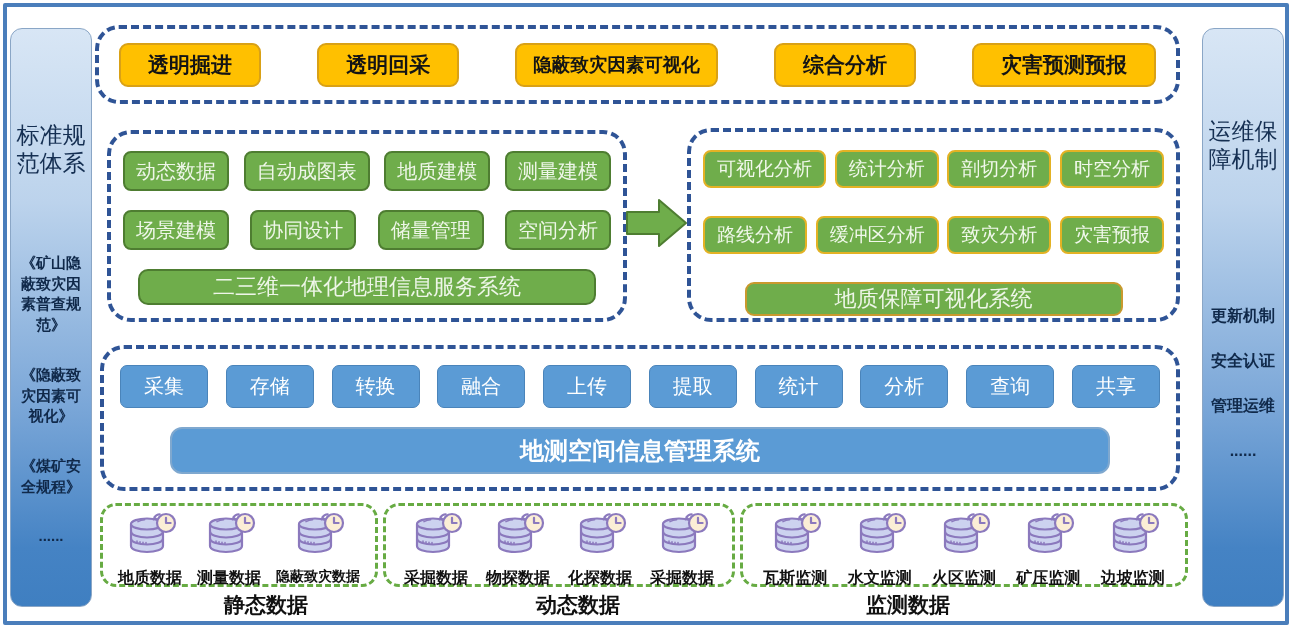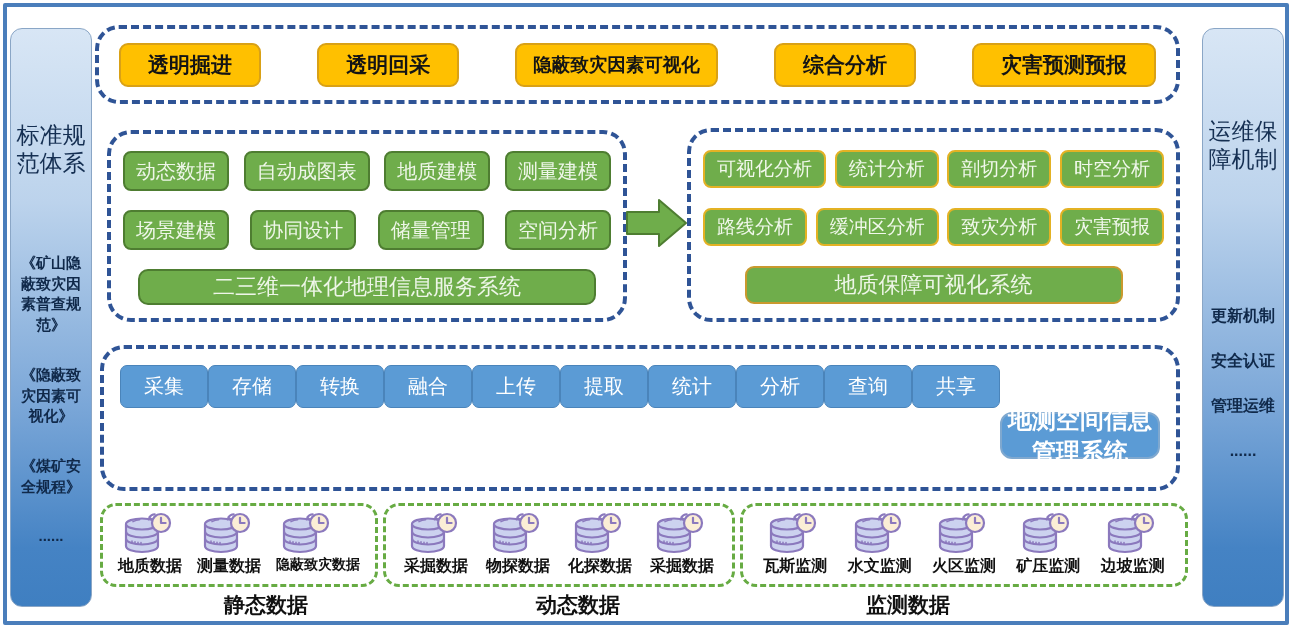--- a/index.html
+++ b/index.html
@@ -42,47 +42,47 @@
   .btn-row{display:flex;justify-content:space-between;align-items:center;}
   .gbtn{height:40px;background:#6fad4b;border:2px solid #4e7d31;border-radius:8px;
     display:flex;align-items:center;justify-content:center;padding:0 11px;
     font-size:20px;font-weight:500;color:#eef6e8;white-space:nowrap;box-sizing:border-box;}
   .gis-title{height:40px;width:458px;align-self:center;background:#6fad4b;border:2.5px solid #4e7d31;
     border-radius:10px;display:flex;align-items:center;justify-content:center;
     font-size:22px;font-weight:500;color:#eef6e8;box-sizing:border-box;}
 
   
   .visual-panel{left:687px;top:128px;width:493px;height:194px;display:flex;flex-direction:column;
-    padding:18px 12px 14px;gap:20px;}
+    padding:18px 12px 14px;gap:28px;}
   .vbtn{height:38px;background:#6fad4b;border:2px solid #e3b224;border-radius:8px;
     display:flex;align-items:center;justify-content:center;padding:0 12px;
     font-size:19px;font-weight:500;color:#f1f8ec;white-space:nowrap;box-sizing:border-box;}
   .visual-title{height:38px;width:378px;align-self:center;background:#6fad4b;border:2.5px solid #c9992e;
     border-radius:9px;display:flex;align-items:center;justify-content:center;
     font-size:22px;font-weight:500;color:#eef6e8;box-sizing:border-box;}
 
   .flow-arrow{position:absolute;left:626px;top:196px;width:62px;height:54px;}
 
   
-  .mgmt-panel{left:100px;top:345px;width:1080px;height:146px;display:flex;flex-direction:row;
+  .mgmt-panel{left:100px;top:345px;width:1080px;height:146px;display:flex;flex-direction:column;
     padding:16px 16px 0;box-sizing:border-box;}
   .mgmt-row{display:flex;justify-content:space-between;}
   .bbtn{width:88px;height:43px;background:#5b9bd5;border:1.5px solid #4a84ba;border-radius:7px;
     display:flex;align-items:center;justify-content:center;
     font-size:20px;font-weight:500;color:#fff;box-sizing:border-box;}
   .mgmt-title{height:47px;width:940px;align-self:center;margin-top:19px;background:#5b9bd5;
     border:2px solid #7fa8cf;border-radius:12px;display:flex;align-items:center;justify-content:center;
     font-size:24px;font-weight:600;color:#fff;box-sizing:border-box;text-align:center;}
 
   
   .db-group{display:flex;justify-content:space-evenly;align-items:flex-start;padding-top:6px;}
   .g-static{left:100px;top:503px;width:278px;height:84px;}
   .g-dynamic{left:383px;top:503px;width:352px;height:84px;}
   .g-monitor{left:740px;top:503px;width:448px;height:84px;}
-  .db-item{display:flex;flex-direction:column;gap:0px;}
+  .db-item{display:flex;flex-direction:column;align-items:center;gap:12px;}
   .db-label{font-size:16px;font-weight:700;color:#111;white-space:nowrap;margin-top:-2px;}
   .db-label.len-6{font-size:14px;}
   .caption{position:absolute;top:591px;width:150px;text-align:center;
     font-size:21px;font-weight:700;color:#111;}
   .cap-static{left:191px;}
   .cap-dynamic{left:503px;}
   .cap-monitor{left:833px;}
 </style>
 </head>
 <body>

